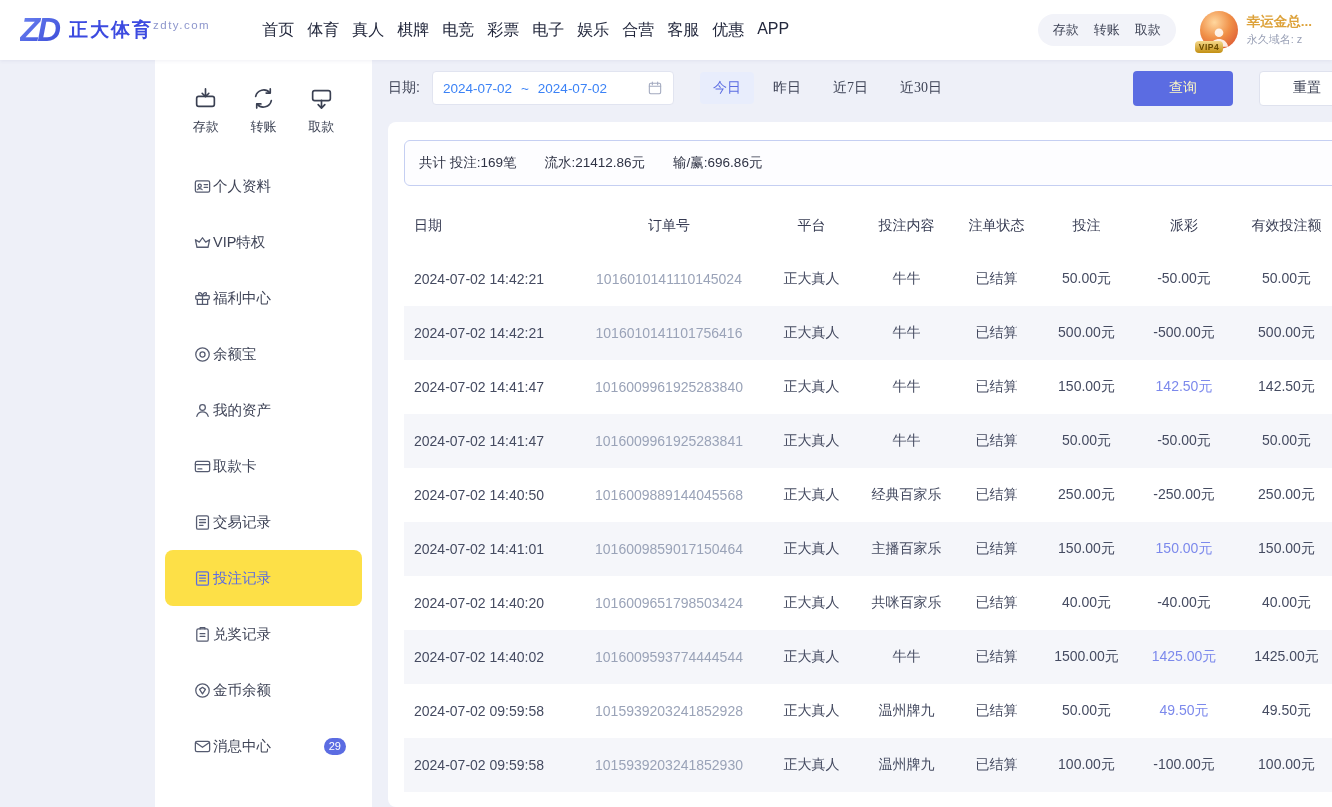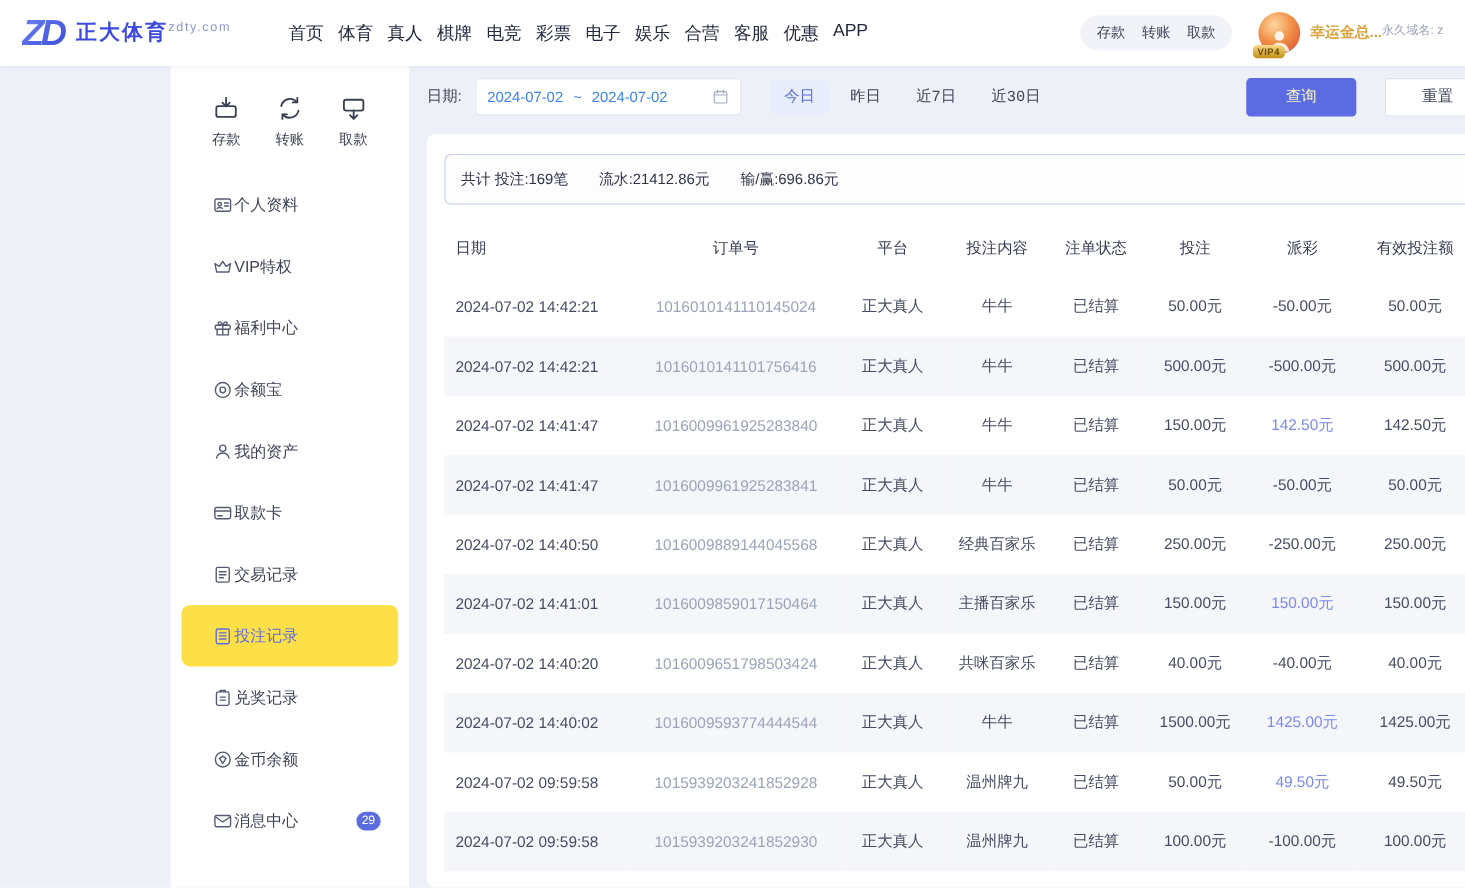--- a/index.html
+++ b/index.html
@@ -16,21 +16,21 @@
 .main-nav{display:flex;gap:13px;margin-left:52px;font-size:16px;color:#23283d}
 .nav-item{cursor:pointer;white-space:nowrap}
 .header-right{margin-left:auto;display:flex;align-items:center;gap:24px}
 .quick-pill{display:flex;gap:15px;background:#f2f3f9;border-radius:16px;padding:7px 15px;font-size:13px;color:#3f4457}
 .pill-link{cursor:pointer;white-space:nowrap}
 .user{display:flex;align-items:center;gap:9px;cursor:pointer}
 .avatar-wrap{position:relative;width:38px;height:38px;flex:0 0 38px}
 .avatar{width:38px;height:38px;border-radius:50%;background:radial-gradient(circle at 38% 30%,#ffd79e 0%,#f09048 45%,#d6452c 100%);display:flex;align-items:flex-end;justify-content:center;overflow:hidden}
 .avatar svg{width:26px;height:26px}
 .vip-badge{position:absolute;left:-5px;bottom:-4px;background:linear-gradient(180deg,#f6d98b,#c28f12);color:#6a4a00;font-size:8.5px;font-weight:700;padding:1px 4px;border-radius:4px;letter-spacing:.5px}
-.user-info{display:flex;flex-direction:row;line-height:1.4}
+.user-info{display:flex;flex-direction:column;line-height:1.4}
 .user-name{font-size:13.5px;font-weight:700;color:#dda23a;white-space:nowrap}
 .user-note{font-size:11px;color:#9aa1b6;white-space:nowrap}
 
 .content{flex:1;display:flex;overflow:hidden}
 .sidebar{width:217px;flex:0 0 217px;margin-left:155px;background:#fff;padding-top:26px;overflow:hidden}
 .quick-actions{display:flex;justify-content:space-evenly;padding:0 6px 14px}
 .qa-item{display:flex;flex-direction:column;align-items:center;gap:7px;cursor:pointer;color:#3a4052}
 .icon{display:inline-block}
 .icon svg{width:100%;height:100%;display:block}
 .qa-icon{width:25px;height:25px;color:#3a4052}
@@ -42,21 +42,21 @@
 .menu-item.active .menu-icon{color:#5b6ce2}
 .menu-badge{margin-left:auto;margin-right:12px;background:#5b6ce2;color:#fff;font-size:11px;min-width:22px;height:17px;border-radius:9px;display:flex;align-items:center;justify-content:center;padding:0 5px}
 
 .main{flex:0 0 967px;width:967px;margin-left:16px;padding-top:6px;display:flex;flex-direction:column;overflow:hidden}
 .filter-row{display:flex;align-items:center;height:36px;margin:4px 0 16px;gap:12px}
 .date-label{font-size:14px;color:#3f4457}
 .date-input{width:242px;height:34px;background:#fff;border:1px solid #e1e4f0;border-radius:4px;display:flex;align-items:center;justify-content:space-between;padding:0 10px;font-size:13.5px;color:#3b82f6;cursor:pointer}
 .date-text{display:flex;gap:9px;white-space:nowrap}
 .calendar-icon{width:16px;height:16px;color:#a2a9bf}
 .range-group{display:flex;gap:6px;margin-left:14px}
-.range-btn{border:none;background:transparent;font-size:14px;color:#3f4457;padding:7px 13px;border-radius:4px;cursor:pointer;font-family:Liberation Mono, monospace;white-space:nowrap}
+.range-btn{border:none;background:transparent;font-size:14px;color:#3f4457;padding:7px 13px;border-radius:4px;cursor:pointer;font-family:Liberation Serif, serif;white-space:nowrap}
 .range-btn.active{background:#e8edfc;color:#5b6ce2}
 .spacer{flex:1}
 .btn-query{width:100px;height:35px;background:#5b6ce2;color:#fef9c3;border:none;border-radius:4px;font-size:14px;cursor:pointer;font-family:inherit}
 .btn-reset{width:96px;height:35px;background:#fff;color:#3f4457;border:1px solid #dfe2ee;border-radius:4px;font-size:14px;cursor:pointer;font-family:inherit;margin-left:14px}
 .card{background:#fff;border-radius:8px;padding:18px 16px;flex:1;overflow:hidden}
 .summary-box{border:1px solid #c5cff2;background:#fdfdff;border-radius:6px;height:46px;display:flex;align-items:center;gap:28px;padding:0 14px;font-size:13.5px;color:#2f3345;margin-bottom:14px}
 .summary-part{white-space:nowrap}
 
 table{border-collapse:collapse;table-layout:fixed;width:935px}
 th{height:52px;font-size:14px;font-weight:500;color:#363b52;text-align:center;white-space:nowrap}

